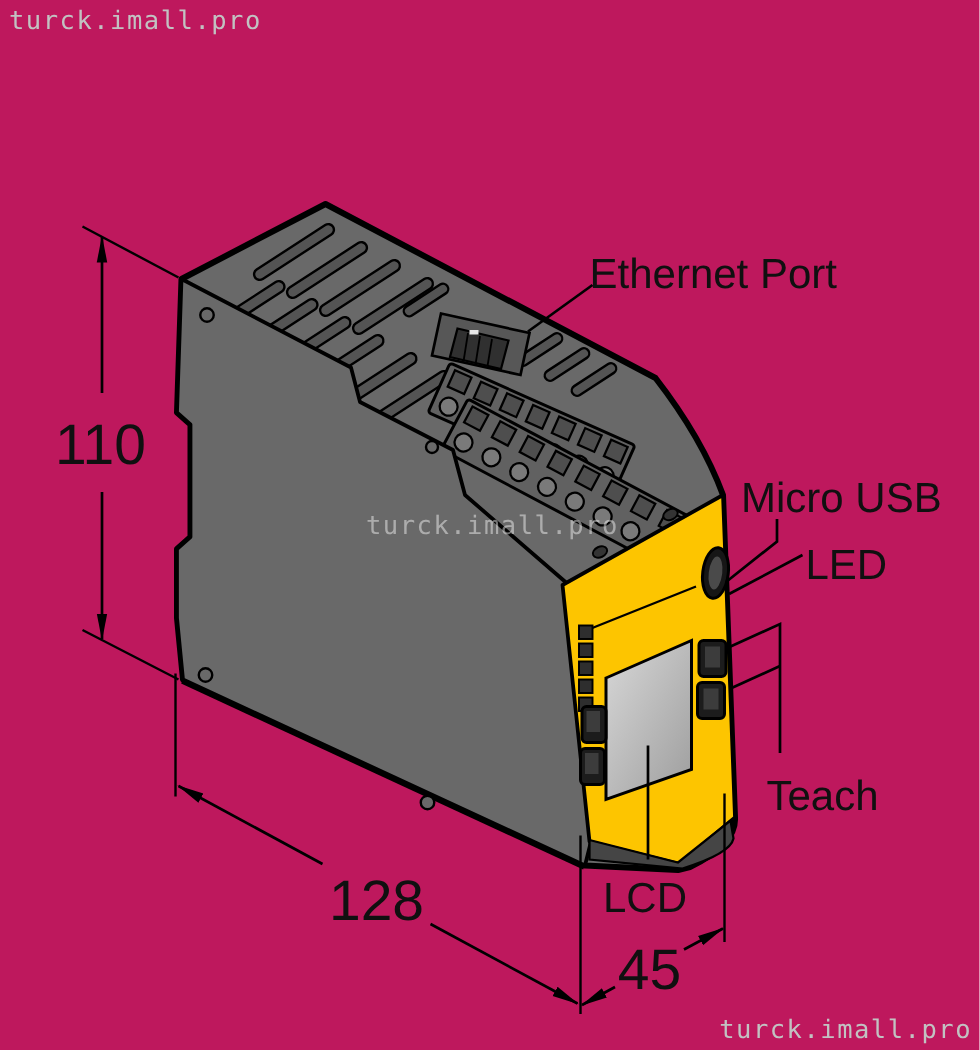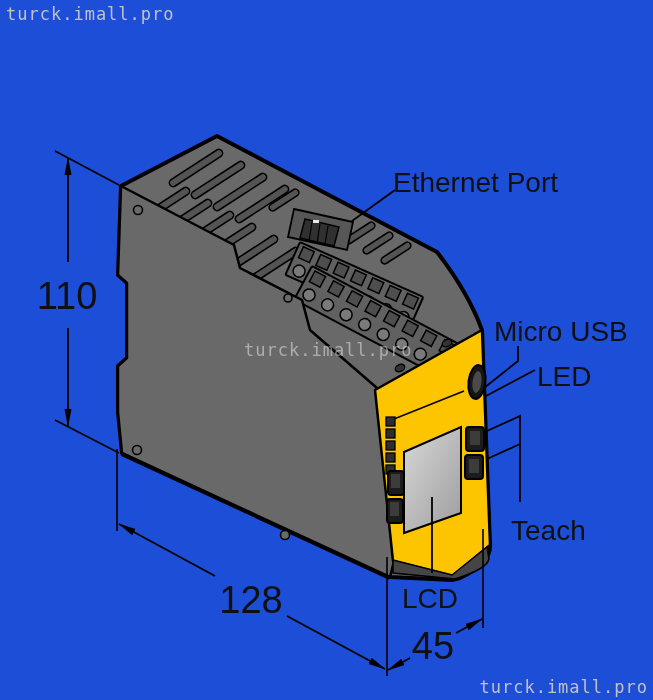--- a/index.html
+++ b/index.html
@@ -1,20 +1,20 @@
 <!DOCTYPE html>
 <html style="--body-gray: #696969; --panel-yellow: #FDC500; --outline: #000000; --lcd-light: #D8D8D8; --lcd-dark: #9D9D9D; --watermark-gray: #C2C2C2;"><head>
 <meta charset="utf-8">
 <style>
   :root{
     --body-gray:#696969; --panel-yellow:#FDC500; --outline:#000000;
     --lcd-light:#D8D8D8; --lcd-dark:#9D9D9D; --watermark-gray:#C2C2C2;
   }
   html,body{margin:0;padding:0;background:#fff;}
-  #stage{position:relative;width:653px;height:700px;background:#1d4ed8;overflow:hidden;
+  #stage{position:relative;width:653px;height:700px;background:#be185d;overflow:hidden;
          font-family:"Liberation Sans",sans-serif;}
   svg{position:absolute;inset:0;}
   .body-fill{fill:var(--body-gray);stroke:var(--outline);stroke-width:4;stroke-linejoin:round;}
   .facet{fill:var(--body-gray);stroke:var(--outline);stroke-width:2.5;stroke-linejoin:round;}
   .slot{fill:#545454;stroke:var(--outline);stroke-width:1.6;}
   .tooth{fill:#4e4e4e;stroke:var(--outline);stroke-width:1.5;}
   .tc{fill:#7a7a7a;stroke:var(--outline);stroke-width:1.5;}
   .strip-base{fill:#616161;stroke:var(--outline);stroke-width:2;}
   .dk{fill:#303030;stroke:var(--outline);stroke-width:1.5;}
   .rivet{fill:var(--body-gray);stroke:var(--outline);stroke-width:1.6;}

